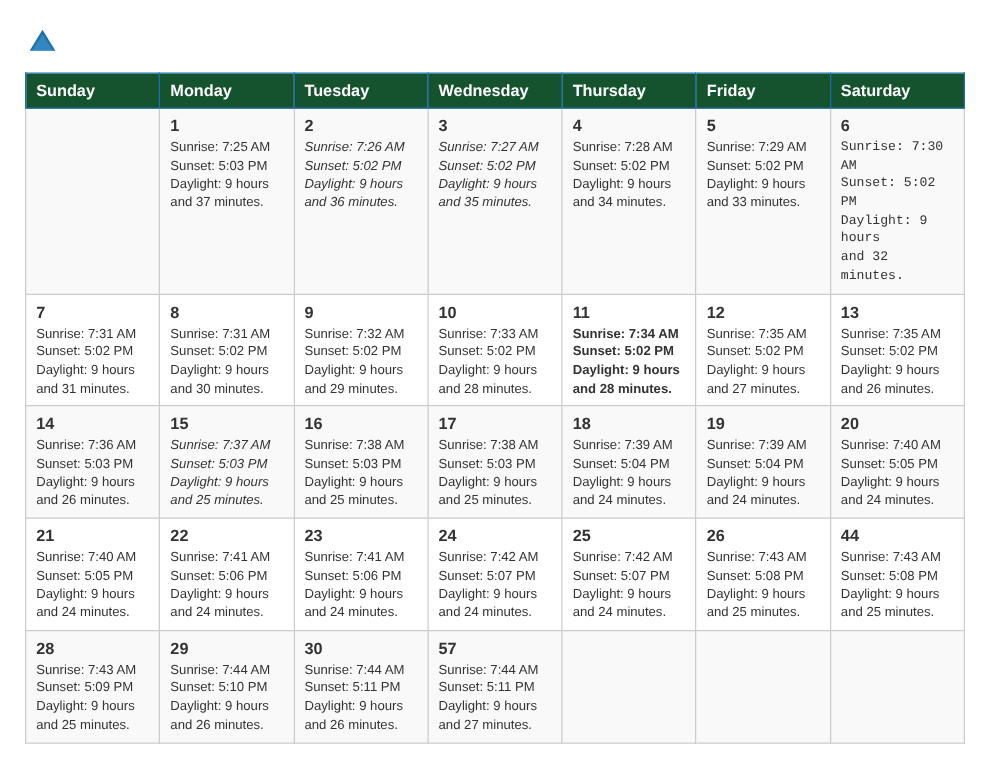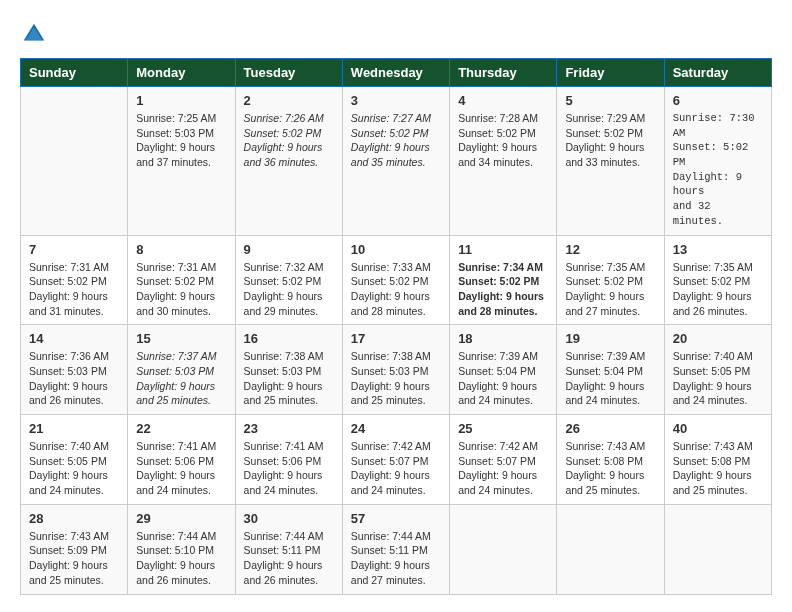--- a/index.html
+++ b/index.html
@@ -314,21 +314,21 @@
 and 24 minutes.</div>
           </td>
           <td>
             <span class="day-number">26</span>
             <div class="day-info" style="white-space: pre-line;">Sunrise: 7:43 AM
 Sunset: 5:08 PM
 Daylight: 9 hours
 and 25 minutes.</div>
           </td>
           <td>
-            <span class="day-number">40</span>
+            <span class="day-number">44</span>
             <div class="day-info" style="white-space: pre-line;">Sunrise: 7:43 AM
 Sunset: 5:08 PM
 Daylight: 9 hours
 and 25 minutes.</div>
           </td>
         </tr>
         <tr>
           <td>
             <span class="day-number">28</span>
             <div class="day-info" style="white-space: pre-line;">Sunrise: 7:43 AM

